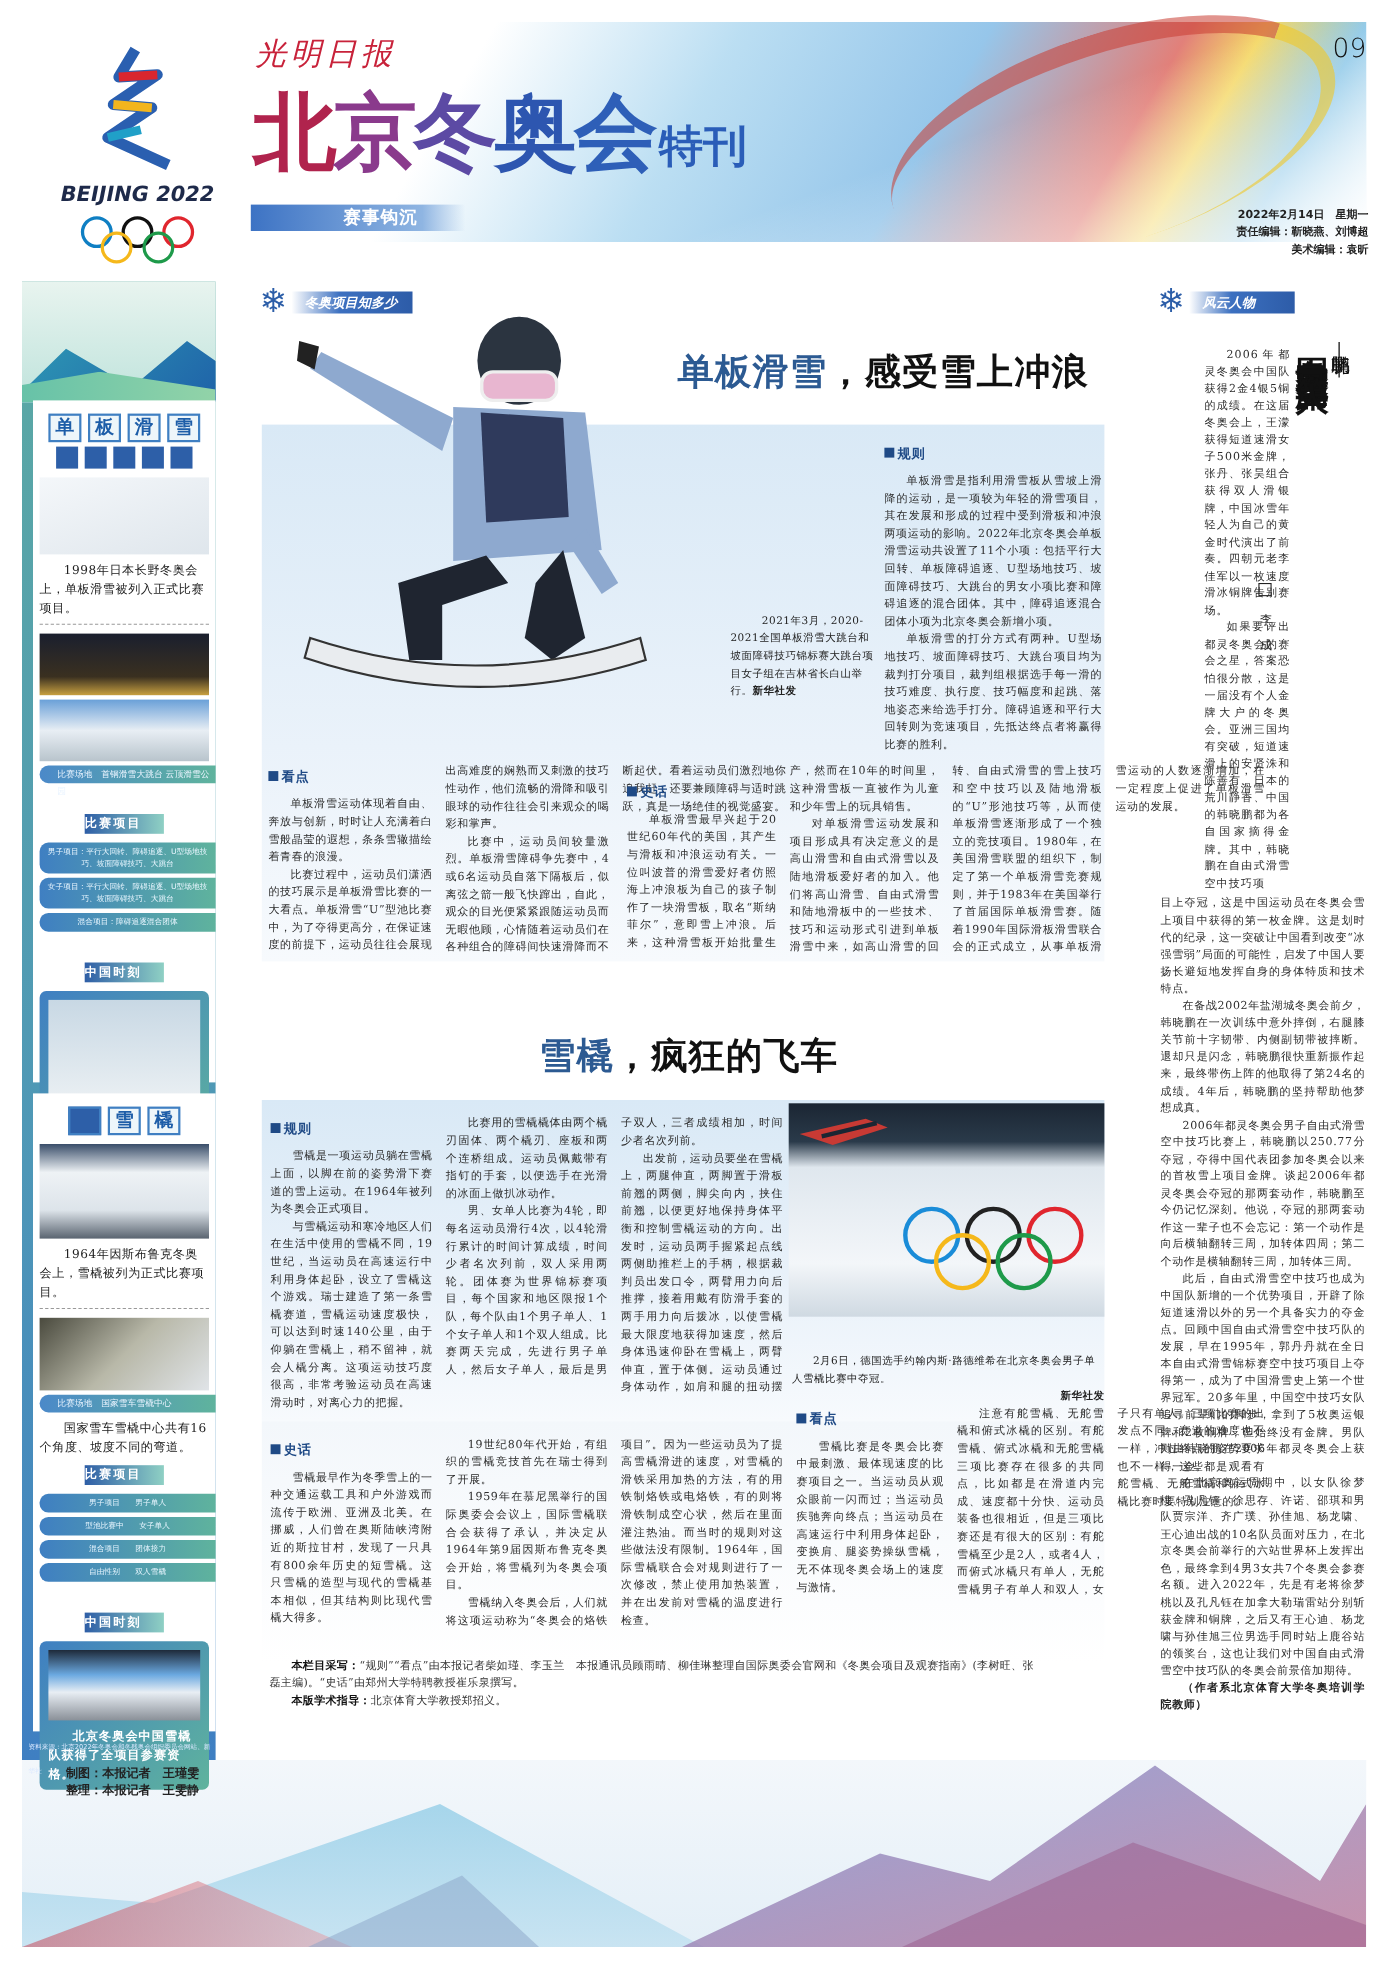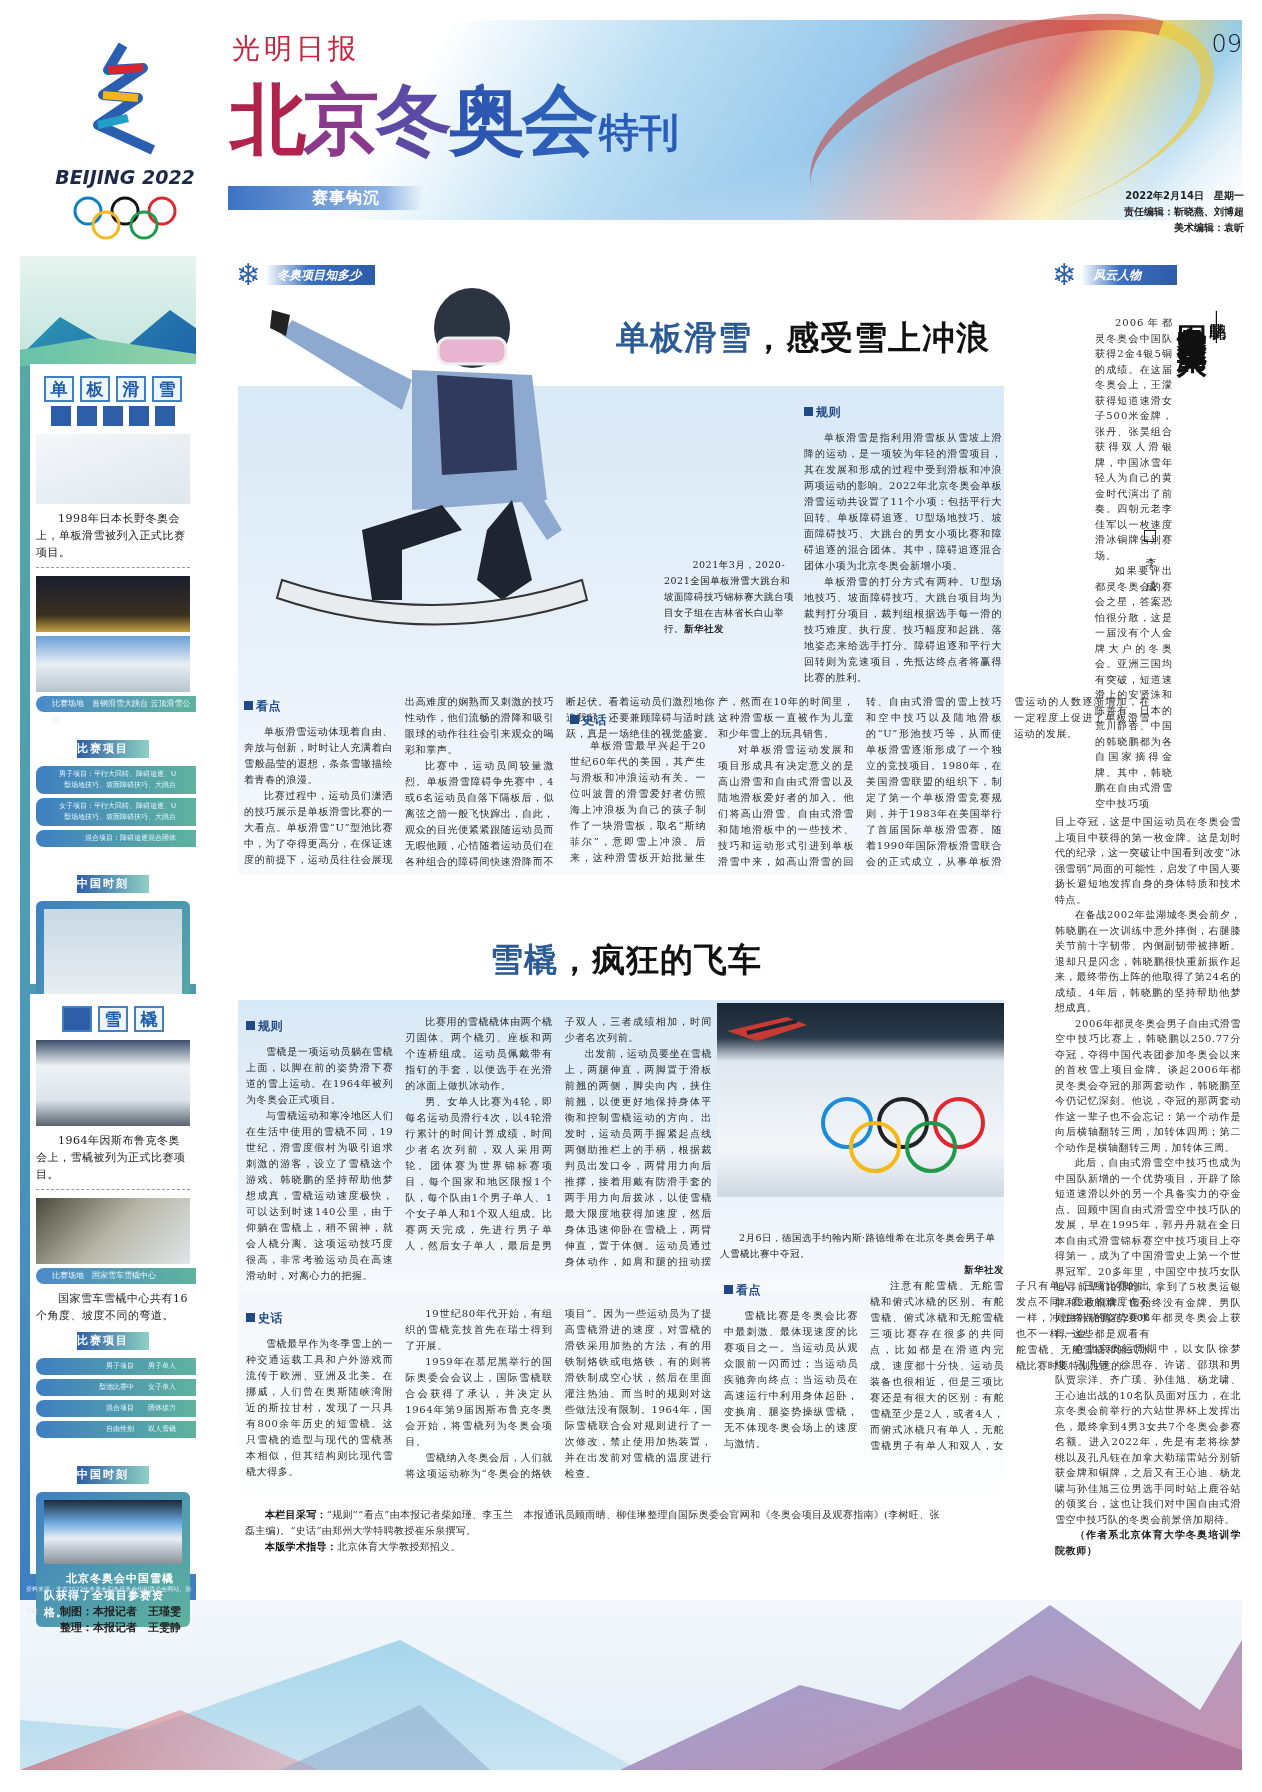--- a/index.html
+++ b/index.html
@@ -13,21 +13,21 @@
       linear-gradient(160deg, rgba(255,255,255,0) 60%, rgba(255,255,255,0.9) 100%),
       linear-gradient(120deg, rgba(255,255,255,1) 0%, rgba(255,255,255,0.2) 20%, rgba(120,190,230,0.5) 40%, rgba(80,160,220,0.6) 60%, rgba(210,60,50,0.65) 76%, rgba(240,200,40,0.7) 82%, rgba(80,170,220,0.7) 90%, rgba(255,255,255,0.3) 100%);
     border-radius: 0 0 0 0;
   }
   .banner .wave { position: absolute; right: 20px; top: 10px; width: 420px; height: 190px; border-radius: 50%;
     border-top: 18px solid rgba(200,60,50,0.55); border-right: 14px solid rgba(240,200,40,0.6); transform: rotate(-18deg); }
   .logo { position: absolute; left: 40px; top: 30px; width: 170px; height: 210px; }
   .logo-mark { position: absolute; left: 28px; top: 10px; width: 110px; height: 120px; }
   .logo-text { position: absolute; left: 0; top: 136px; width: 170px; text-align: center; font-family: "DejaVu Sans", sans-serif; font-weight: bold; font-style: italic; font-size: 19px; color: #1e2a4a; letter-spacing: 0px; }
   .rings { position: absolute; left: 30px; top: 165px; width: 110px; height: 48px; }
-  .paper-name { position: absolute; left: 232px; top: 30px; font-family: "DejaVu Serif", serif; font-size: 28px; color: #c8223a; letter-spacing: 4px; }
+  .paper-name { position: absolute; left: 232px; top: 30px; font-family: "DejaVu Serif", serif; font-style: italic; font-size: 28px; color: #c8223a; letter-spacing: 4px; }
   .special-title { position: absolute; left: 230px; top: 82px; font-family: "DejaVu Sans", sans-serif; font-weight: bold; font-size: 76px; letter-spacing: -3px; line-height: 1; }
   .special-title .c1 { color: #b0234d; }
   .special-title .c2 { color: #8a3a8c; }
   .special-title .c3 { color: #5c4aa4; }
   .special-title .c4 { color: #2d56b0; }
   .special-title .c5 { color: #2e5fb8; }
   .special-sub { font-size: 40px; color: #2a5db8; letter-spacing: 0; margin-left: 4px; }
   .section-bar { position: absolute; left: 228px; top: 186px; width: 195px; height: 24px; background: linear-gradient(90deg, #3d73c4, #8fb5e2 80%, rgba(255,255,255,0)); }
   .section-bar span { position: absolute; left: 52px; top: 2px; font-family: "DejaVu Sans", sans-serif; font-weight: bold; font-size: 16px; color: #fff; letter-spacing: 1px; margin-left: 32px; }
   .page-num { position: absolute; right: 20px; top: 30px; font-family: "DejaVu Sans", sans-serif; font-size: 24px; color: #111; font-weight: 300; }
@@ -41,21 +41,21 @@
   .sb-top-art .mt2 { position: absolute; bottom: 0; left: 0; width: 176px; height: 40px; background: linear-gradient(90deg, #67c2a8, #92d3a8); clip-path: polygon(0 100%, 0 60%, 40% 30%, 100% 70%, 100% 100%); }
   .sb-title-tiles { display: flex; justify-content: center; gap: 6px; margin-top: 12px; }
   .tile { width: 30px; height: 26px; border: 2px solid #3f7fc2; background: #eef6fa; color: #1d5da8; font-family: "DejaVu Sans", sans-serif; font-weight: bold; font-size: 17px; text-align: center; line-height: 22px; }
   .pictos { display: flex; justify-content: center; gap: 6px; margin-top: 4px; }
   .picto { width: 20px; height: 20px; background: #2d5fa8; }
   .sb-photo { margin: 8px 6px 0 6px; height: 70px; border-radius: 0; }
   .sb-cap { font-size: 11px; line-height: 17px; color: #222; padding: 6px 6px 4px 6px; text-indent: 2em; letter-spacing: 0.5px; }
   .dash-sep { border-top: 1px dashed #999; margin: 2px 6px; }
   .loc-bar { margin: 4px 0 0 6px; height: 16px; border-radius: 8px 0 0 8px; background: linear-gradient(90deg, #4b89c9, #5fb39d); color: #eaf4ff; font-family: "DejaVu Sans", sans-serif; font-size: 8px; line-height: 16px; padding-left: 16px; }
   .label-tab { width: 72px; height: 18px; margin: 28px auto 8px auto; background: linear-gradient(90deg, #2e5ea6, #8fd0c4); color: #fff; font-family: "DejaVu Sans", sans-serif; font-weight: bold; font-size: 11px; text-align: left; line-height: 18px; letter-spacing: 2px; }
-  .event-pill { margin: 4px 0 4px 6px; padding: 3px 20px; border-radius: 8px 0 0 8px; background: linear-gradient(90deg, #3f7fc2, #5fb39d); color: #e8f6ff; font-family: "DejaVu Sans", sans-serif; font-size: 7px; line-height: 11px; text-align: right; }
+  .event-pill { margin: 4px 0 4px 6px; padding: 3px 4px; border-radius: 8px 0 0 8px; background: linear-gradient(90deg, #3f7fc2, #5fb39d); color: #e8f6ff; font-family: "DejaVu Sans", sans-serif; font-size: 7px; line-height: 11px; text-align: center; }
   .moment-box { margin: 4px 6px 0 6px; border-radius: 6px; background: linear-gradient(135deg, #3f7fc2, #5fb39d); padding: 8px 8px 6px 8px; }
   .moment-photo { height: 86px; background: linear-gradient(180deg, #c8d8e4, #e8eef2); position: relative; }
   .moment-cap { font-size: 11px; line-height: 17px; color: #fff; font-weight: bold; text-indent: 2em; margin-top: 6px; letter-spacing: 1px; }
   .sb-source { position: absolute; left: 0; bottom: 0; width: 176px; height: 22px; color: #dbe8ff; font-family: "DejaVu Sans", sans-serif; font-size: 6px; line-height: 22px; padding-left: 6px; }
   .credits { position: absolute; left: 60px; top: 1604px; font-size: 11px; line-height: 16px; font-weight: bold; color: #222; }
 
   
   .col-tag { position: absolute; height: 26px; display: flex; align-items: center; }
   .col-tag .flake { font-size: 30px; color: #2c5ea8; line-height: 1; margin-right: 4px; font-family: "DejaVu Sans", sans-serif; }
   .col-tag .tag-bar { height: 20px; width: 110px; background: linear-gradient(90deg, rgba(255,255,255,0.1), #3c70c0 40%, #2d5ca8); color: #fff; font-family: "DejaVu Sans", sans-serif; font-weight: bold; font-size: 12px; line-height: 20px; padding-left: 12px; font-style: italic; }
@@ -277,21 +277,21 @@
 <div class="headline" style="left:490px;top:938px;">
   <span class="blue">雪橇</span><span class="black">，疯狂的飞车</span>
 </div>
 
 <div class="panel" style="left:238px;top:1000px;width:766px;height:292px;"></div>
 <div class="panel" style="left:238px;top:1292px;width:766px;height:220px;background:linear-gradient(180deg,#f3f7fb,#ffffff);"></div>
 
 <div class="col" style="left:246px;top:1014px;width:466px;column-count:3;column-gap:12px;height:270px;">
   <div class="sub-h">规则</div>
   <p>雪橇是一项运动员躺在雪橇上面，以脚在前的姿势滑下赛道的雪上运动。在1964年被列为冬奥会正式项目。</p>
-  <p>与雪橇运动和寒冷地区人们在生活中使用的雪橇不同，19世纪，滑雪度假村为吸引追求刺激的游客，设立了雪橇这个游戏。韩晓鹏的坚持帮助他梦想成真，雪橇运动速度极快，可以达到时速140公里，由于仰躺在雪橇上，稍不留神，就会人橇分离。这项运动技巧度很高，非常考验运动员在高速滑动时，对离心力的把握。</p>
+  <p>与雪橇运动和寒冷地区人们在生活中使用的雪橇不同，19世纪，当运动员在高速运行中利用身体起卧，设立了雪橇这个游戏。瑞士建造了第一条雪橇赛道，雪橇运动速度极快，可以达到时速140公里，由于仰躺在雪橇上，稍不留神，就会人橇分离。这项运动技巧度很高，非常考验运动员在高速滑动时，对离心力的把握。</p>
   <p>比赛用的雪橇橇体由两个橇刃固体、两个橇刃、座板和两个连桥组成。运动员佩戴带有指钉的手套，以便选手在光滑的冰面上做扒冰动作。</p>
   <p>男、女单人比赛为4轮，即每名运动员滑行4次，以4轮滑行累计的时间计算成绩，时间少者名次列前，双人采用两轮。团体赛为世界锦标赛项目，每个国家和地区限报1个队，每个队由1个男子单人、1个女子单人和1个双人组成。比赛两天完成，先进行男子单人，然后女子单人，最后是男子双人，三者成绩相加，时间少者名次列前。</p>
   <p>出发前，运动员要坐在雪橇上，两腿伸直，两脚置于滑板前翘的两侧，脚尖向内，挟住前翘，以便更好地保持身体平衡和控制雪橇运动的方向。出发时，运动员两手握紧起点线两侧助推栏上的手柄，根据裁判员出发口令，两臂用力向后推撑，接着用戴有防滑手套的两手用力向后拨冰，以使雪橇最大限度地获得加速度，然后身体迅速仰卧在雪橇上，两臂伸直，置于体侧。运动员通过身体动作，如肩和腿的扭动摆动及姿势变换等，操纵雪橇沿滑道快速回转、滑降。</p>
 </div>
 
 <div class="sled-photo">
   <svg width="287" height="194" viewBox="0 0 287 194">
     <path d="M10 28 L70 14 L90 22 L40 38 Z" fill="#c83a34"></path>
     <path d="M30 30 L80 18" stroke="#1b2633" stroke-width="4"></path>
     <g fill="none" stroke-width="4">

